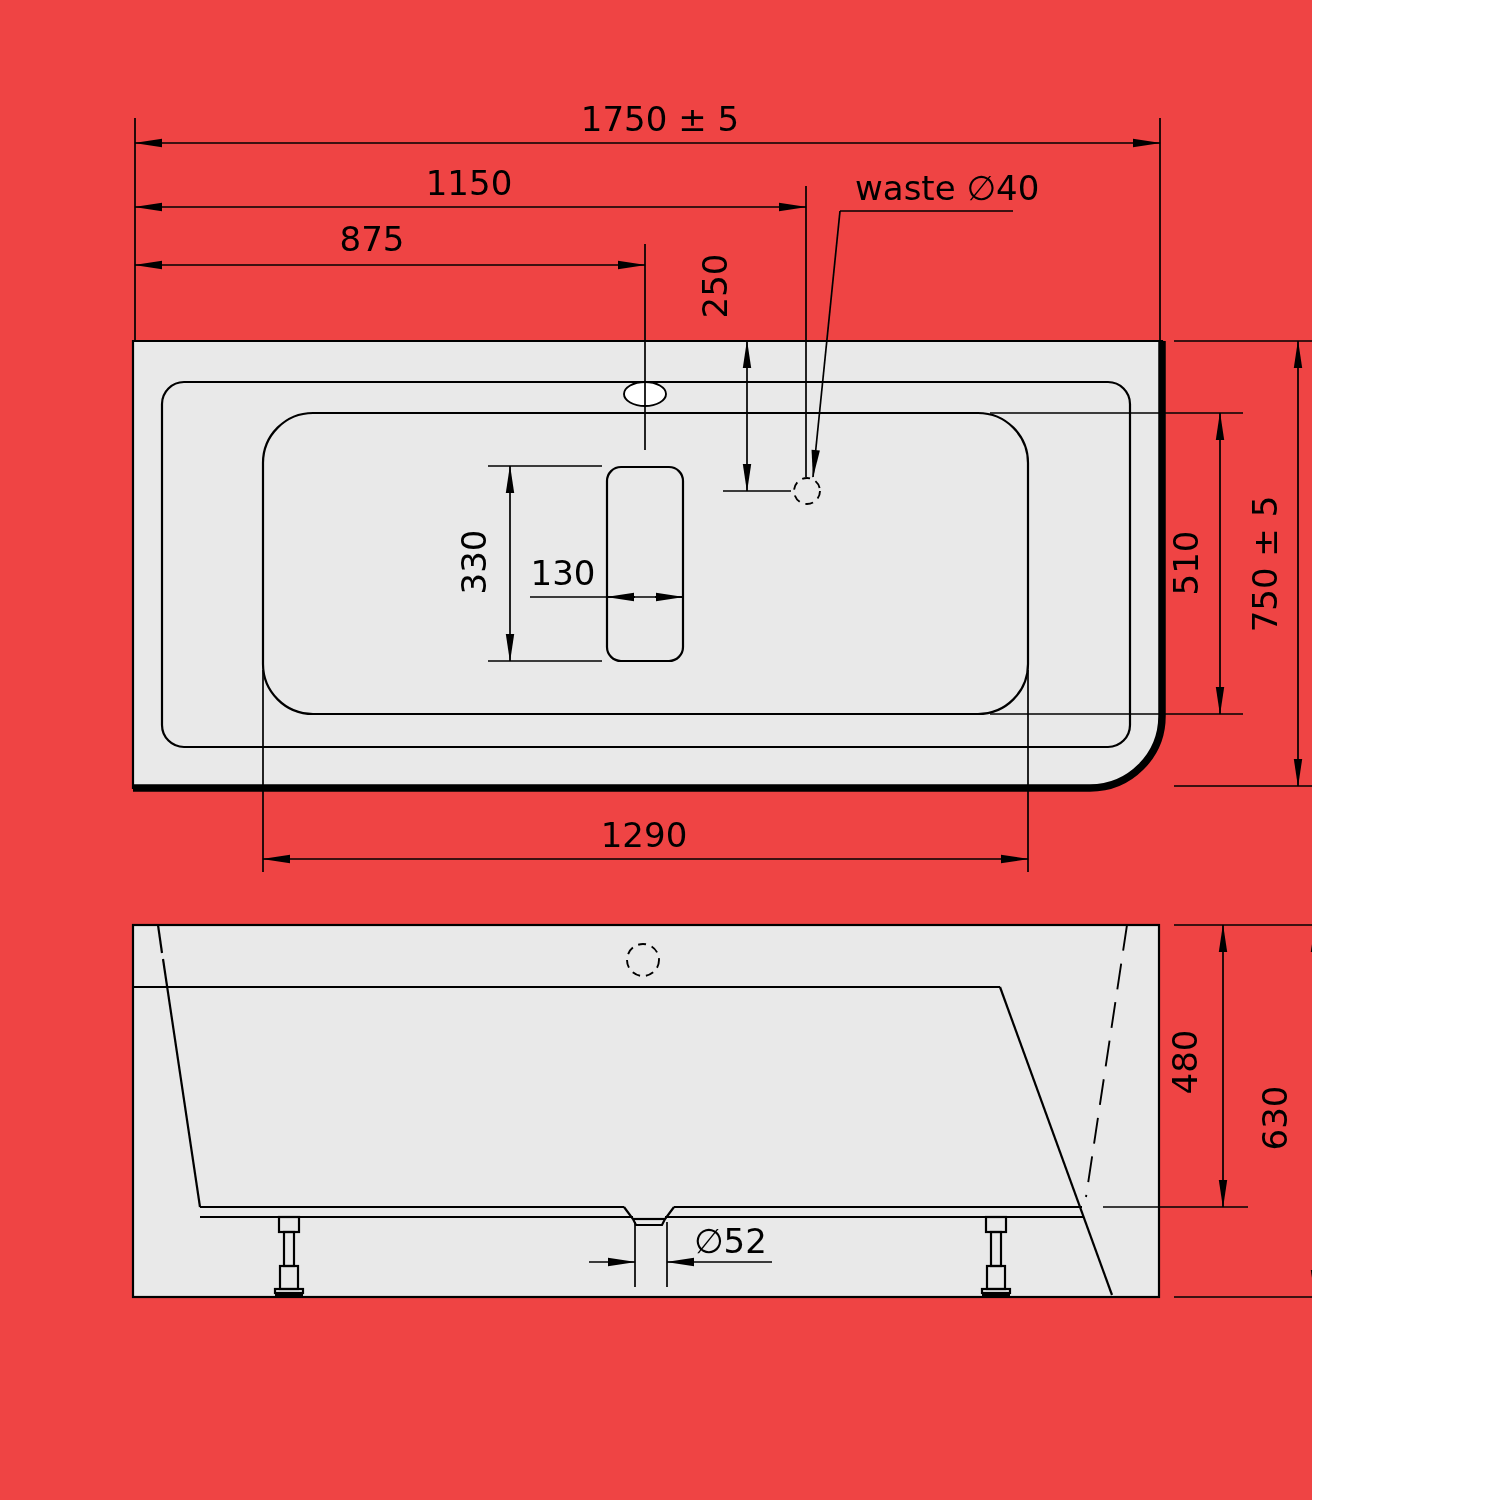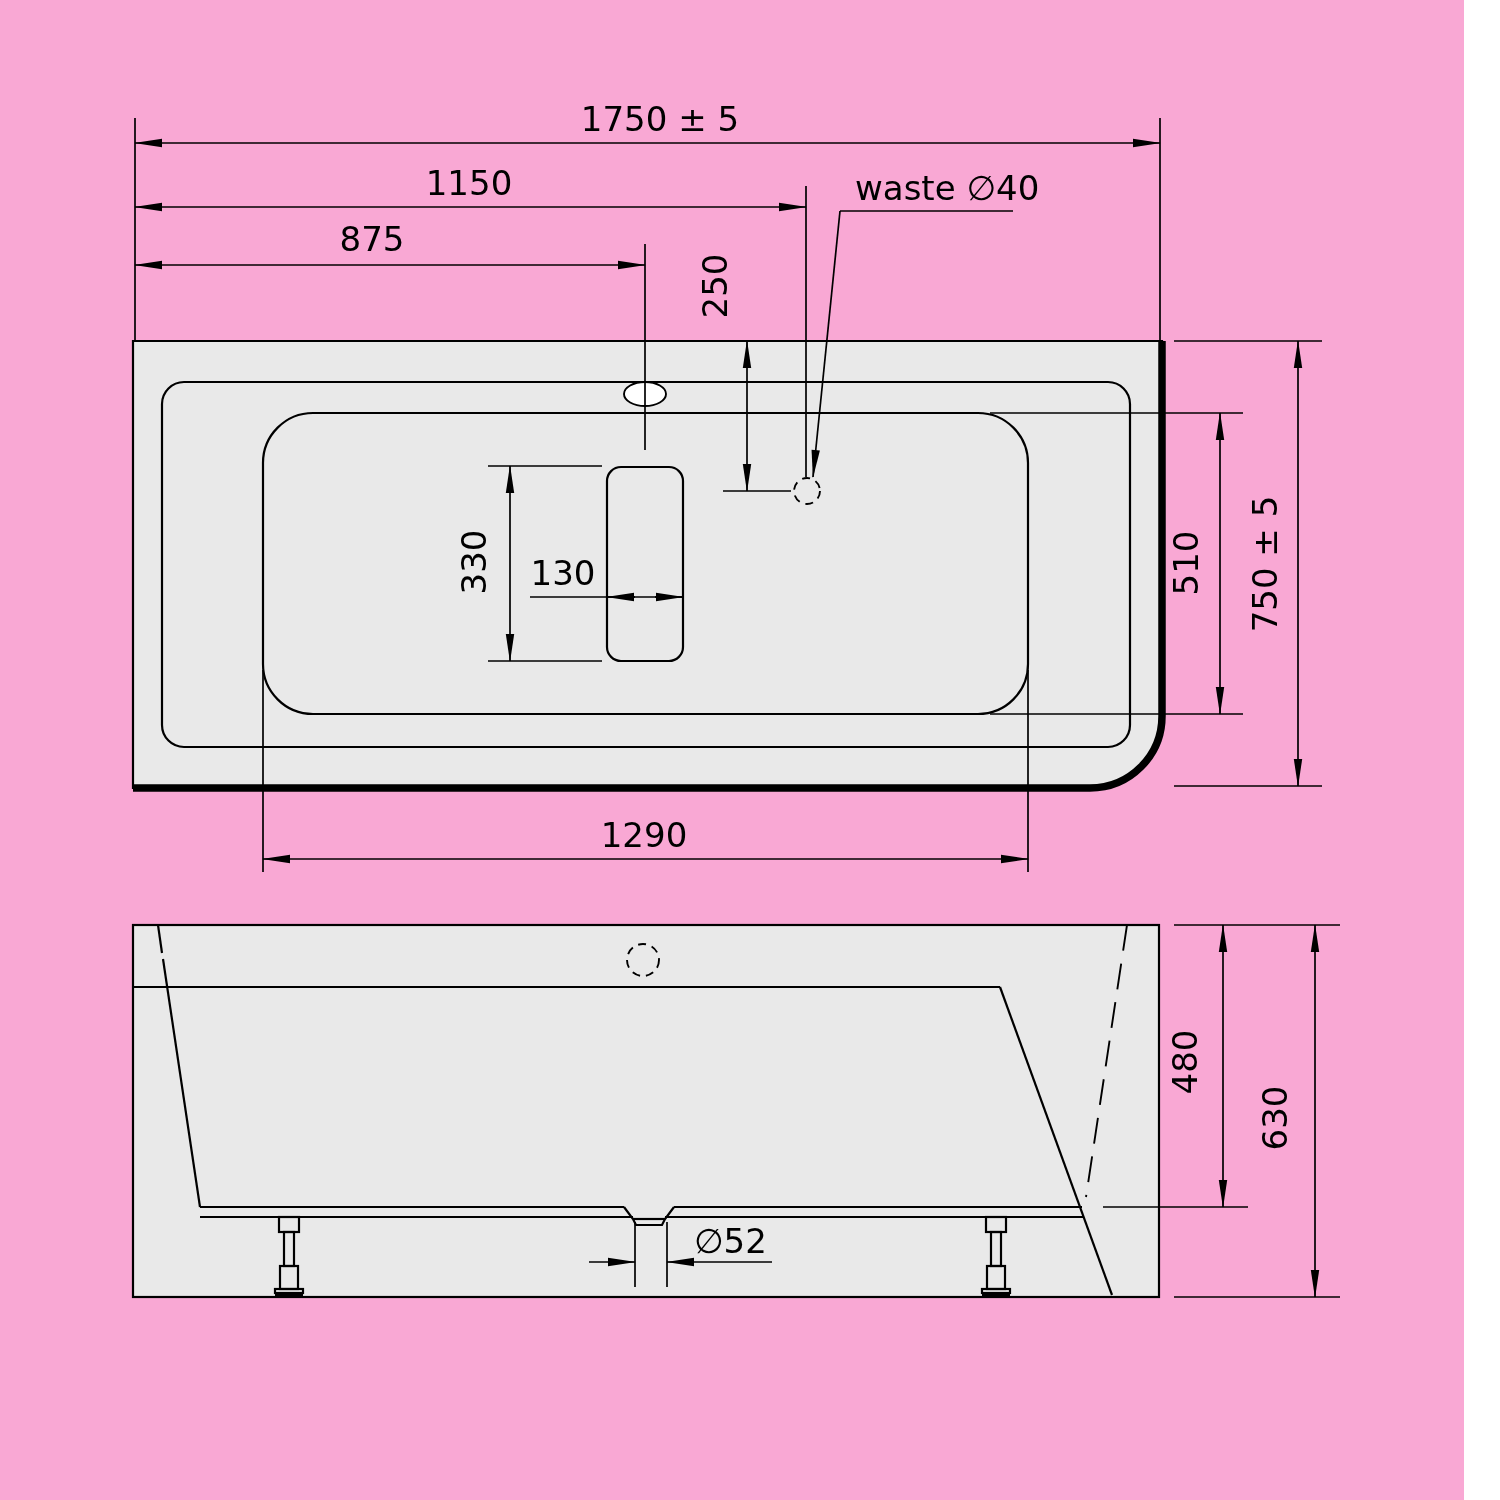--- a/index.html
+++ b/index.html
@@ -1,16 +1,16 @@
 <!DOCTYPE html>
 <html><head>
 <meta charset="utf-8">
 <style>
   html,body{margin:0;padding:0;background:#ffffff;}
-  #page{position:relative;width:1464px;height:1500px;background:#f9a8d4;overflow:hidden;}
+  #page{position:relative;width:1312px;height:1500px;background:#ef4444;overflow:hidden;}
   svg{display:block;}
   .outline{fill:none;stroke:#000;stroke-width:2.2;}
   .fillbody{fill:#e9e9e9;stroke:#000;stroke-width:2.2;}
   .thick{fill:none;stroke:#000;stroke-width:7.5;}
   .dim{fill:none;stroke:#000;stroke-width:1.7;}
   .hidden-dash{fill:none;stroke:#000;stroke-width:1.9;stroke-dasharray:26 13;}
   .small-dash{fill:none;stroke:#000;stroke-width:1.9;stroke-dasharray:8 6;}
   text{font-family:"DejaVu Sans","Liberation Sans",sans-serif;font-size:34px;fill:#000;}
   .mid{text-anchor:middle;}
 </style>

